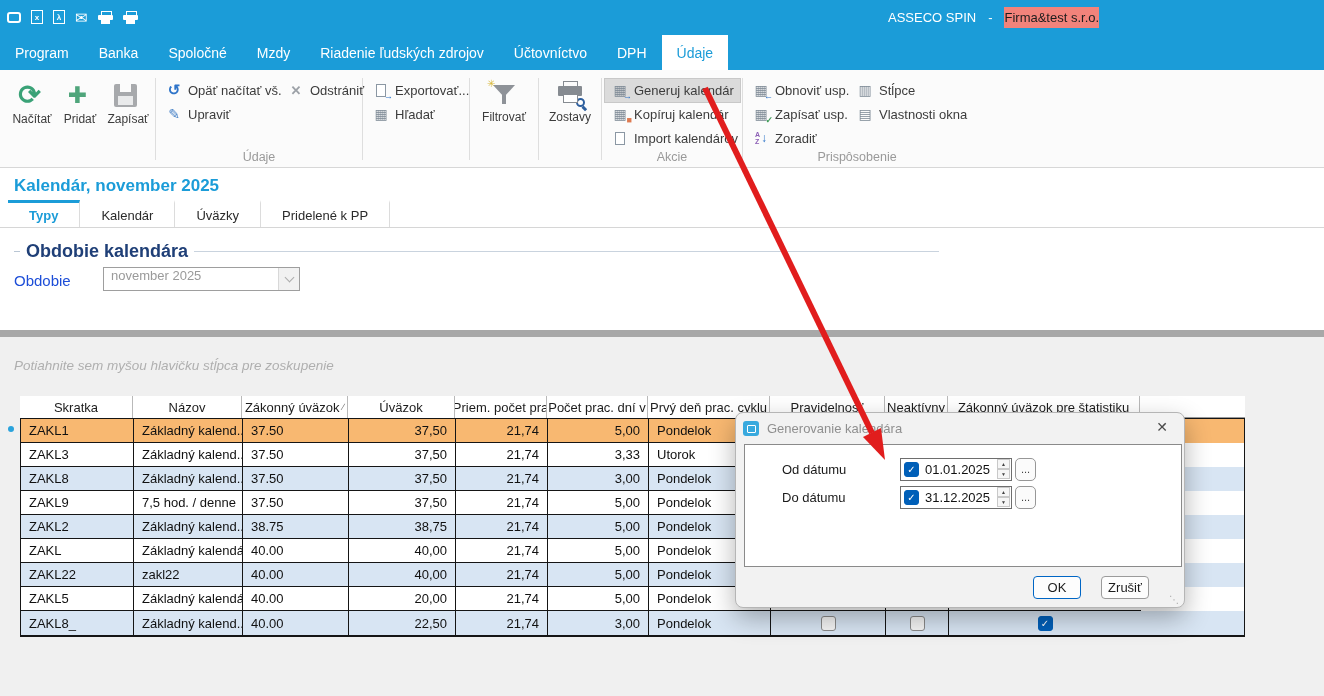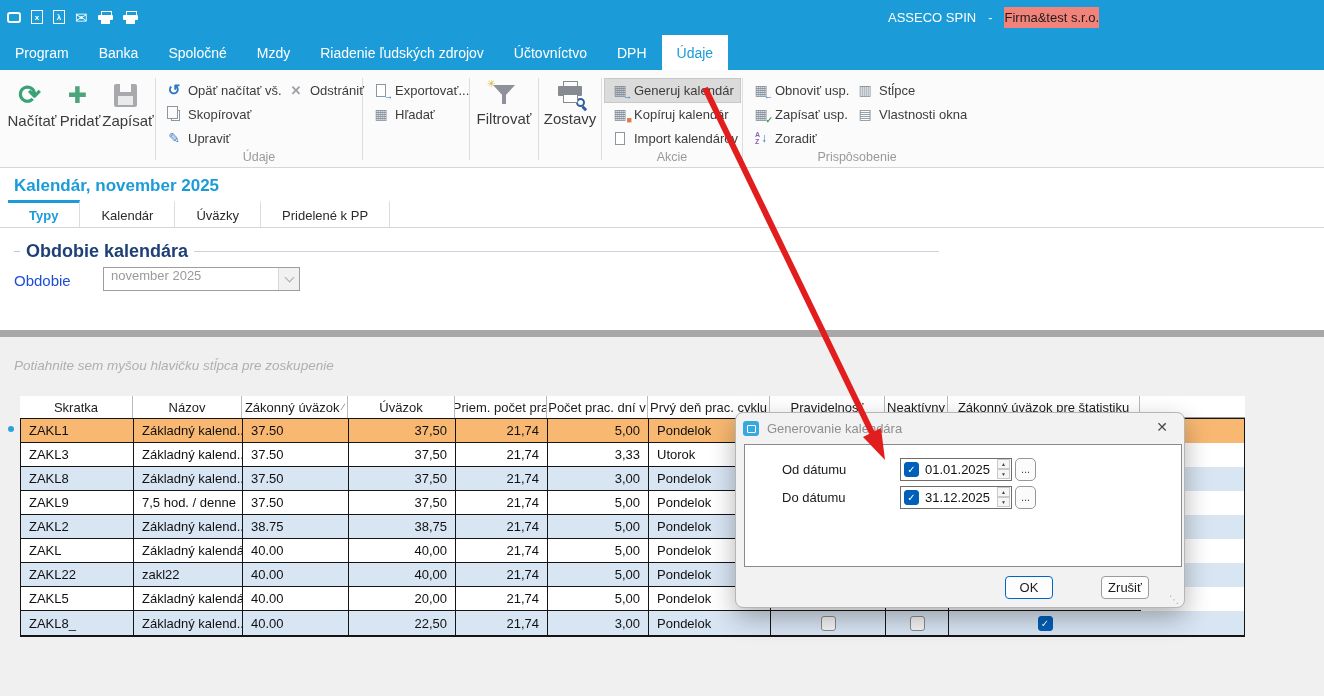--- a/index.html
+++ b/index.html
@@ -30,21 +30,21 @@
   .mitem{display:flex;align-items:center;padding:0 15px;cursor:default}
   .mitem.active{background:#fff;color:var(--accent)}
 
   
   .ribbon{position:absolute;left:0;top:70px;width:1324px;height:98px;background:#FBFBFB;border-bottom:1px solid #D7D7D7;display:flex;align-items:flex-start;padding:6px 0 0 8px;font-size:13px;color:#3c3c3c}
   .vsep{width:1px;background:#DEDEDE;height:82px;margin:2px 3px 0 3px;flex:none}
   .rgroup{position:relative;height:88px;flex:none;padding-top:2px}
   .glabel{position:absolute;bottom:0;left:0;right:0;text-align:center;color:#9a9a9a;font-size:12.5px}
   .bigrow{display:flex}
   .bigbtn{width:48px;display:flex;flex-direction:column;align-items:center;gap:3px;padding-top:3px}
-  .bigbtn .blabel{font-size:15px;color:#3c3c3c;white-space:nowrap}
+  .bigbtn .blabel{font-size:12px;color:#3c3c3c;white-space:nowrap}
   .srow{display:flex;height:24px;align-items:center}
   .sbtn{display:flex;align-items:center;height:23px;padding:0 6px;white-space:nowrap}
   .sbtn.hl{background:#DBDBDB;outline:1px solid #C8C8C8}
   .gicon{display:inline-flex;width:18px;height:16px;align-items:center;justify-content:center;margin-right:5px;position:relative;flex:none}
   .tblglyph{font-size:14px;color:#7C8894;line-height:14px}
   .ov{position:absolute;right:-3px;bottom:-3px;font-size:9px;font-style:normal;font-weight:700}
   .ov-blue{color:#2E74C9}.ov-orange{color:#DE7A50}.ov-green{color:#3E9B57}
   .ic-refresh{font-size:27px;line-height:26px;color:#3AA277;font-weight:bold}
   .ic-add{font-size:23px;line-height:24px;color:#4FA57B}
   .floppy{width:23px;height:23px;background:#A7A9AC;border-radius:2px;position:relative}
@@ -122,21 +122,21 @@
   .dpanel{position:absolute;left:8px;top:31px;width:438px;height:123px;background:#fff;border:1px solid #8A8A8A}
   .frow{position:absolute;left:0;height:24px;display:flex;align-items:center}
   .frow .flabel{position:absolute;left:37px;font-size:13px;color:#1a1a1a;white-space:nowrap}
   .fctl{position:absolute;left:155px;display:flex;align-items:center}
   .fieldbox{height:23px;border:1px solid #6E6E6E;background:#fff;display:inline-flex;align-items:center;padding:0 1px 0 3px}
   .fieldbox .date{font-size:13px;color:#111;margin:0 7px 0 6px}
   .spin{display:flex;flex-direction:column;width:13px}
   .spin .sp{height:10px;border:1px solid #C9C9C9;background:#F6F6F6;font-size:5px;color:#444;display:flex;align-items:center;justify-content:center;line-height:5px}
   .dotsbtn{margin-left:3px;width:21px;height:23px;border:1px solid #979797;border-radius:5px;background:#FBFBFB;font-size:11px;color:#444;display:inline-flex;align-items:center;justify-content:center}
   .dbtn{position:absolute;height:23px;border-radius:4px;background:#FDFDFD;font-size:13px;color:#1d1d1d;display:flex;align-items:center;justify-content:center}
-  .dbtn.ok{left:269px;top:163px;width:48px;border:1.6px solid #0066C5}
+  .dbtn.ok{left:297px;top:163px;width:48px;border:1.6px solid #0066C5}
   .dbtn.cancel{left:365px;top:163px;width:48px;border:1px solid #9B9B9B}
   .grip{position:absolute;right:5px;bottom:2px;font-size:10px;color:#ADADAD}
 
   
   .arrowsvg{position:absolute;left:0;top:0;z-index:40;pointer-events:none}
   .arrowsvg line{stroke:var(--arrow);stroke-width:6}
   .arrowsvg polygon{fill:var(--arrow)}
 </style>
 </head>
 <body>
@@ -205,28 +205,20 @@
 
   <div class="rgroup" style="width:200px">
     <div class="srow">
       <div class="sbtn" style="width:122px">
         <span class="gicon ic-undo">↺</span>
         <span>Opäť načítať vš.</span>
       </div>
       <div class="sbtn">
         <span class="gicon ic-x">✕</span>
         <span>Odstrániť</span>
-      </div>
-    </div>
-    <div class="srow">
-      <div class="sbtn">
-        <span class="gicon">
-            <span class="i-copy"></span>
-          </span>
-        <span>Skopírovať</span>
       </div>
     </div>
     <div class="srow">
       <div class="sbtn">
         <span class="gicon ic-edit">✎</span>
         <span>Upraviť</span>
       </div>
     </div>
     <div class="glabel">Údaje</div>
   </div>

